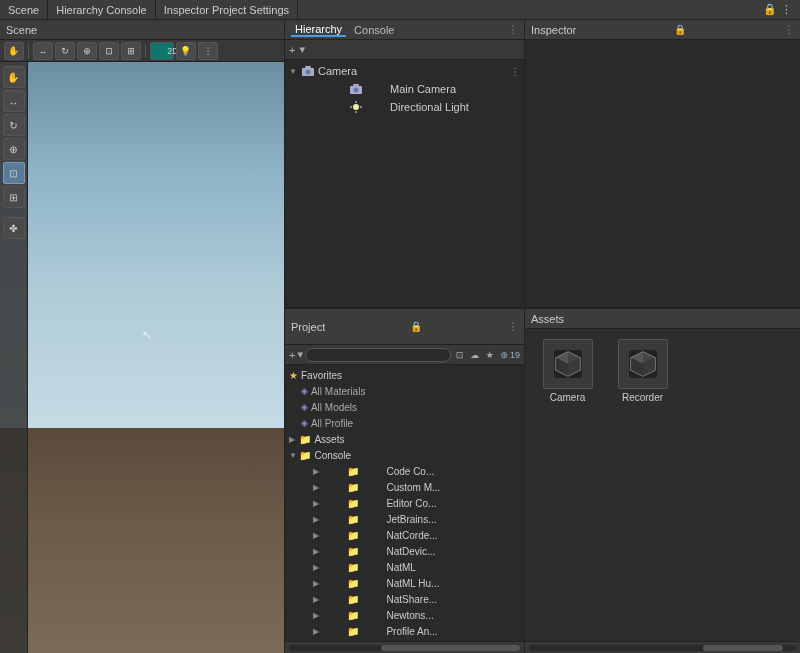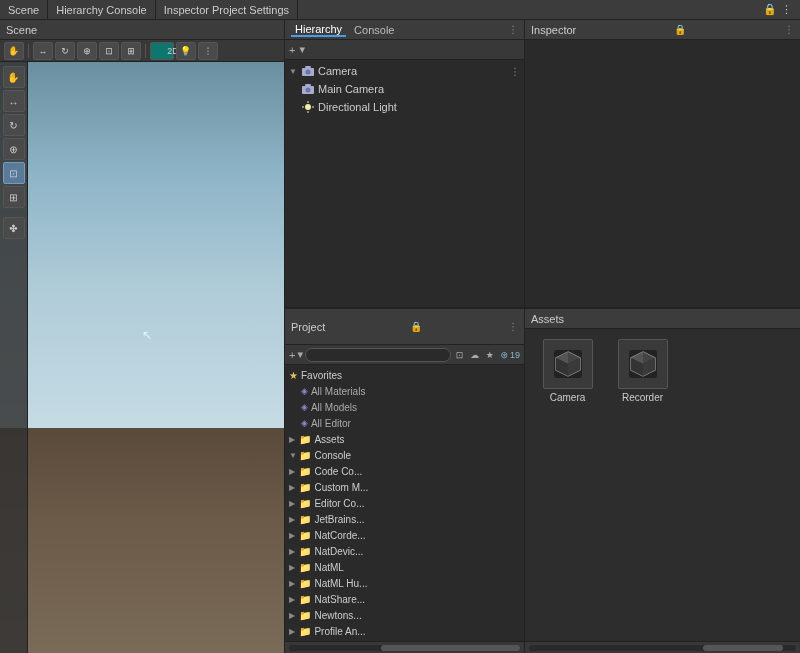--- a/index.html
+++ b/index.html
@@ -481,21 +481,21 @@
     }
 
     .header-right {
       margin-left: auto;
       display: flex;
       align-items: center;
       gap: 4px;
       padding-right: 8px;
     }
 
-    .indent-1 { padding-left: 4px; }
+    .indent-1 { padding-left: 28px; gap: 24px; }
 
     .more-btn {
       margin-left: auto;
       font-size: 10px;
       color: #888;
       cursor: pointer;
     }
 
     .favorites-label {
       display: flex;
@@ -689,21 +689,21 @@
           <div class="fav-item">
             <span class="fav-icon">◈</span>
             <span class="fav-label">All Materials</span>
           </div>
           <div class="fav-item">
             <span class="fav-icon">◈</span>
             <span class="fav-label">All Models</span>
           </div>
           <div class="fav-item">
             <span class="fav-icon">◈</span>
-            <span class="fav-label">All Editor</span>
+            <span class="fav-label">All Profile</span>
           </div>
 
           <div class="project-tree-item">
             <span class="tree-arrow" style="width:10px;font-size:8px;color:#888;">▶</span>
             <span class="folder-icon">📁</span>
             <span class="project-tree-label">Assets</span>
           </div>
 
           <div class="project-tree-item">
             <span class="tree-arrow" style="width:10px;font-size:8px;color:#888;">▼</span>

